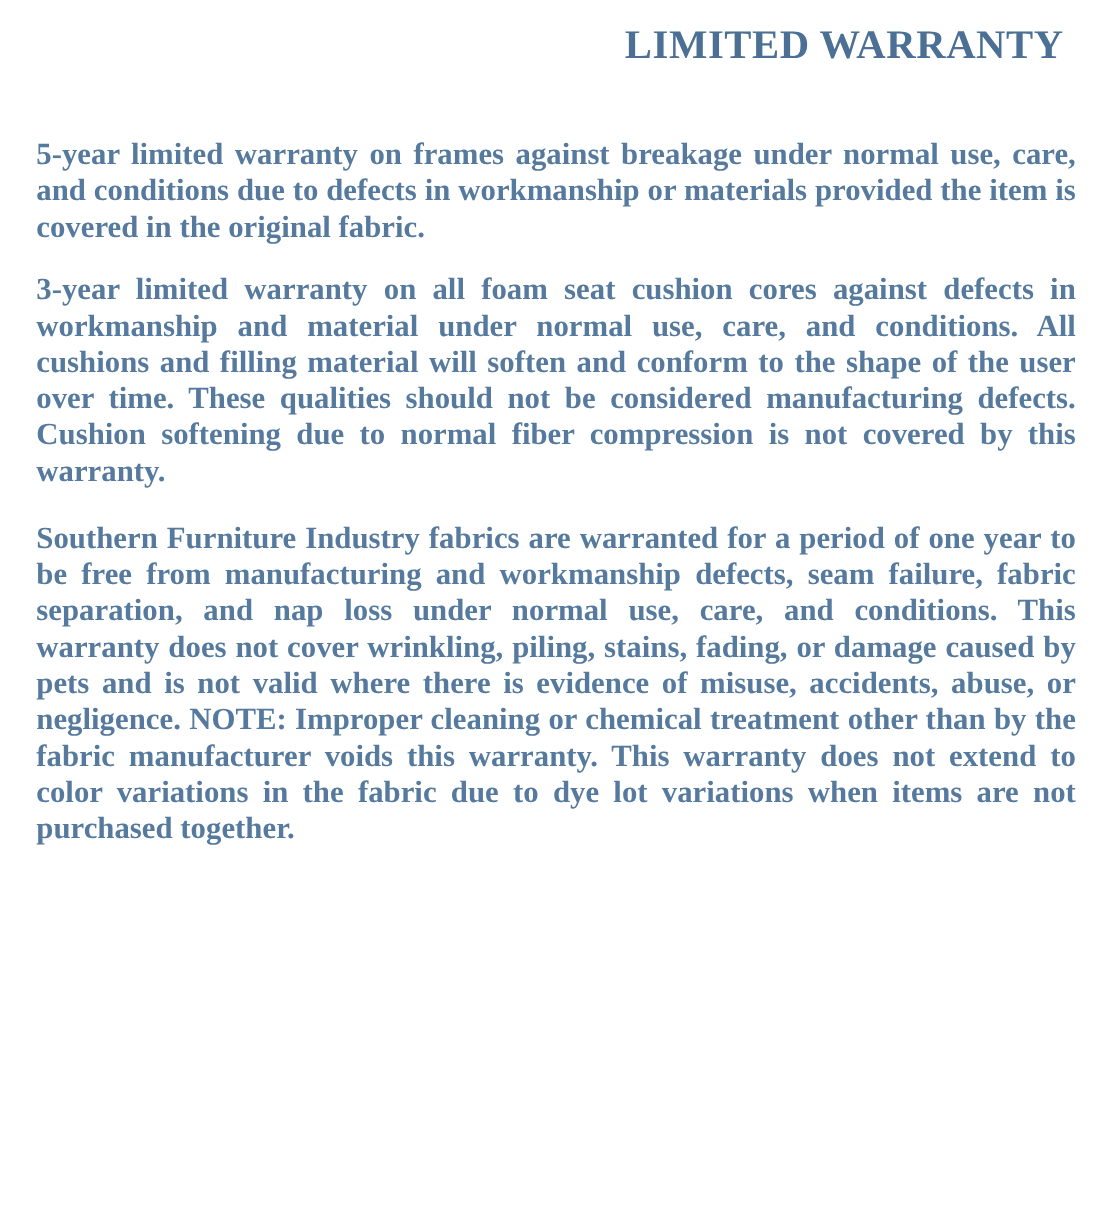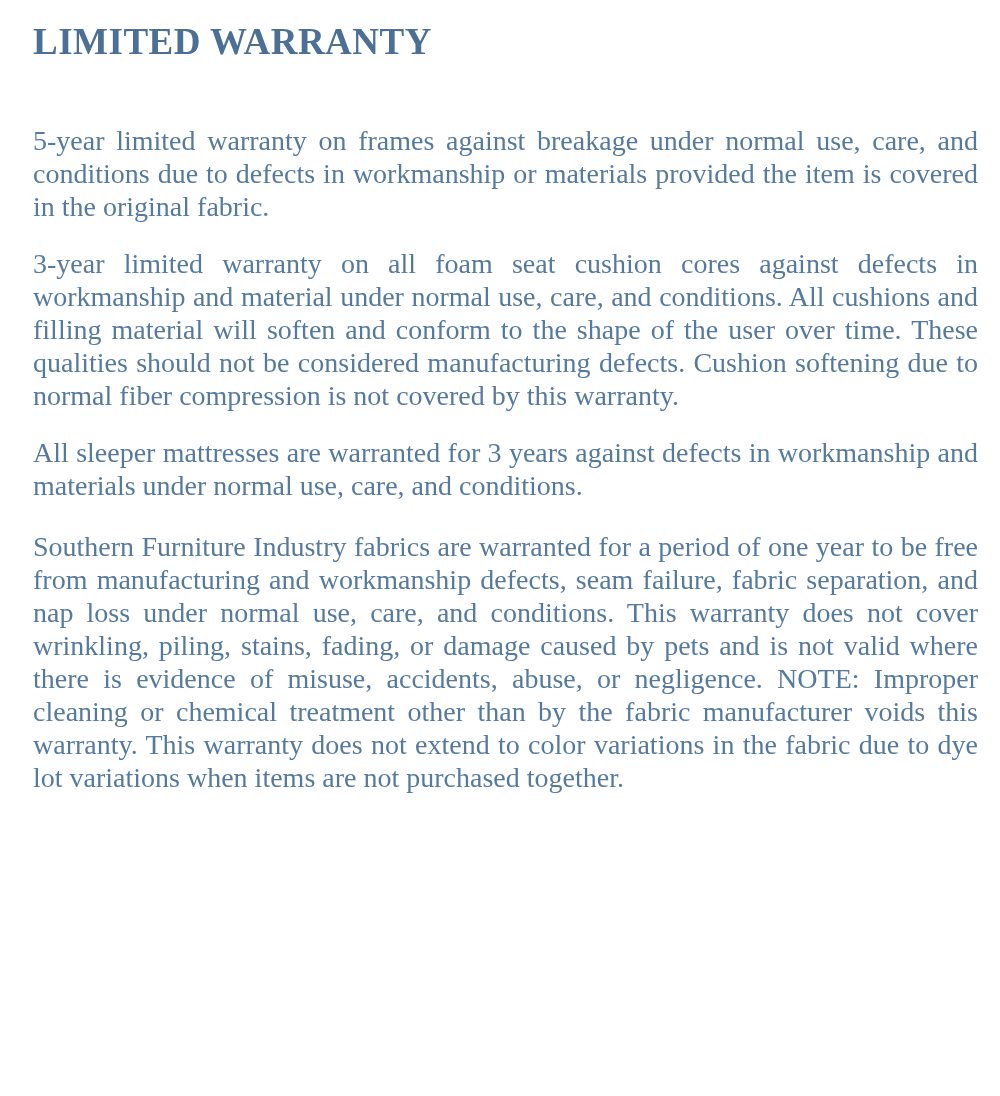--- a/index.html
+++ b/index.html
@@ -15,30 +15,31 @@
     background: #ffffff;
     padding: 20px 22px 30px 33px;
     font-family: "Liberation Serif", "DejaVu Serif", serif;
     overflow: hidden;
   }
   .doc-title {
     margin: 0 11px 60px 0; 
     font-size: 37px;
     line-height: 44px;
     font-weight: bold;
-    text-align: left;
+    text-align: right;
     letter-spacing: 0.5px;
     color: #4c7095;
   }
   .para {
     margin: 0 0 24px 0;
     font-size: 28px;
     line-height: 33px;
     text-align: justify;
     color: #567a9e;
+    font-weight: bold;
   }
   .para.attached {
     margin-bottom: 0; 
   }
   .para.extra-gap-before {
     margin-top: 28px; 
   }
   .para.last {
     margin-bottom: 0;
   }
@@ -48,18 +49,17 @@
 
 <div class="page">
 
   <h1 class="doc-title">LIMITED WARRANTY</h1>
 
   <p class="para">5-year limited warranty on frames against breakage under normal use, care, and conditions due to defects in workmanship or materials provided the item is covered in the original fabric.</p>
 
   <p class="para">3-year limited warranty on all foam seat cushion cores against defects in workmanship and material under normal use, care, and conditions. All cushions and filling material will soften and conform to the shape of the user over time. These qualities should not be considered manufacturing defects. Cushion softening due to normal fiber compression is not covered by this warranty.</p>
 
 
-  <p class="para attached">All sleeper mattresses are warranted for 3 years against defects in workmanship and materials under normal use, care, and conditions.</p>
 
 
   <p class="para extra-gap-before last">Southern Furniture Industry fabrics are warranted for a period of one year to be free from manufacturing and workmanship defects, seam failure, fabric separation, and nap loss under normal use, care, and conditions. This warranty does not cover wrinkling, piling, stains, fading, or damage caused by pets and is not valid where there is evidence of misuse, accidents, abuse, or negligence. NOTE: Improper cleaning or chemical treatment other than by the fabric manufacturer voids this warranty. This warranty does not extend to color variations in the fabric due to dye lot variations when items are not purchased together.</p>
 
 </div>
 
 </body></html>

